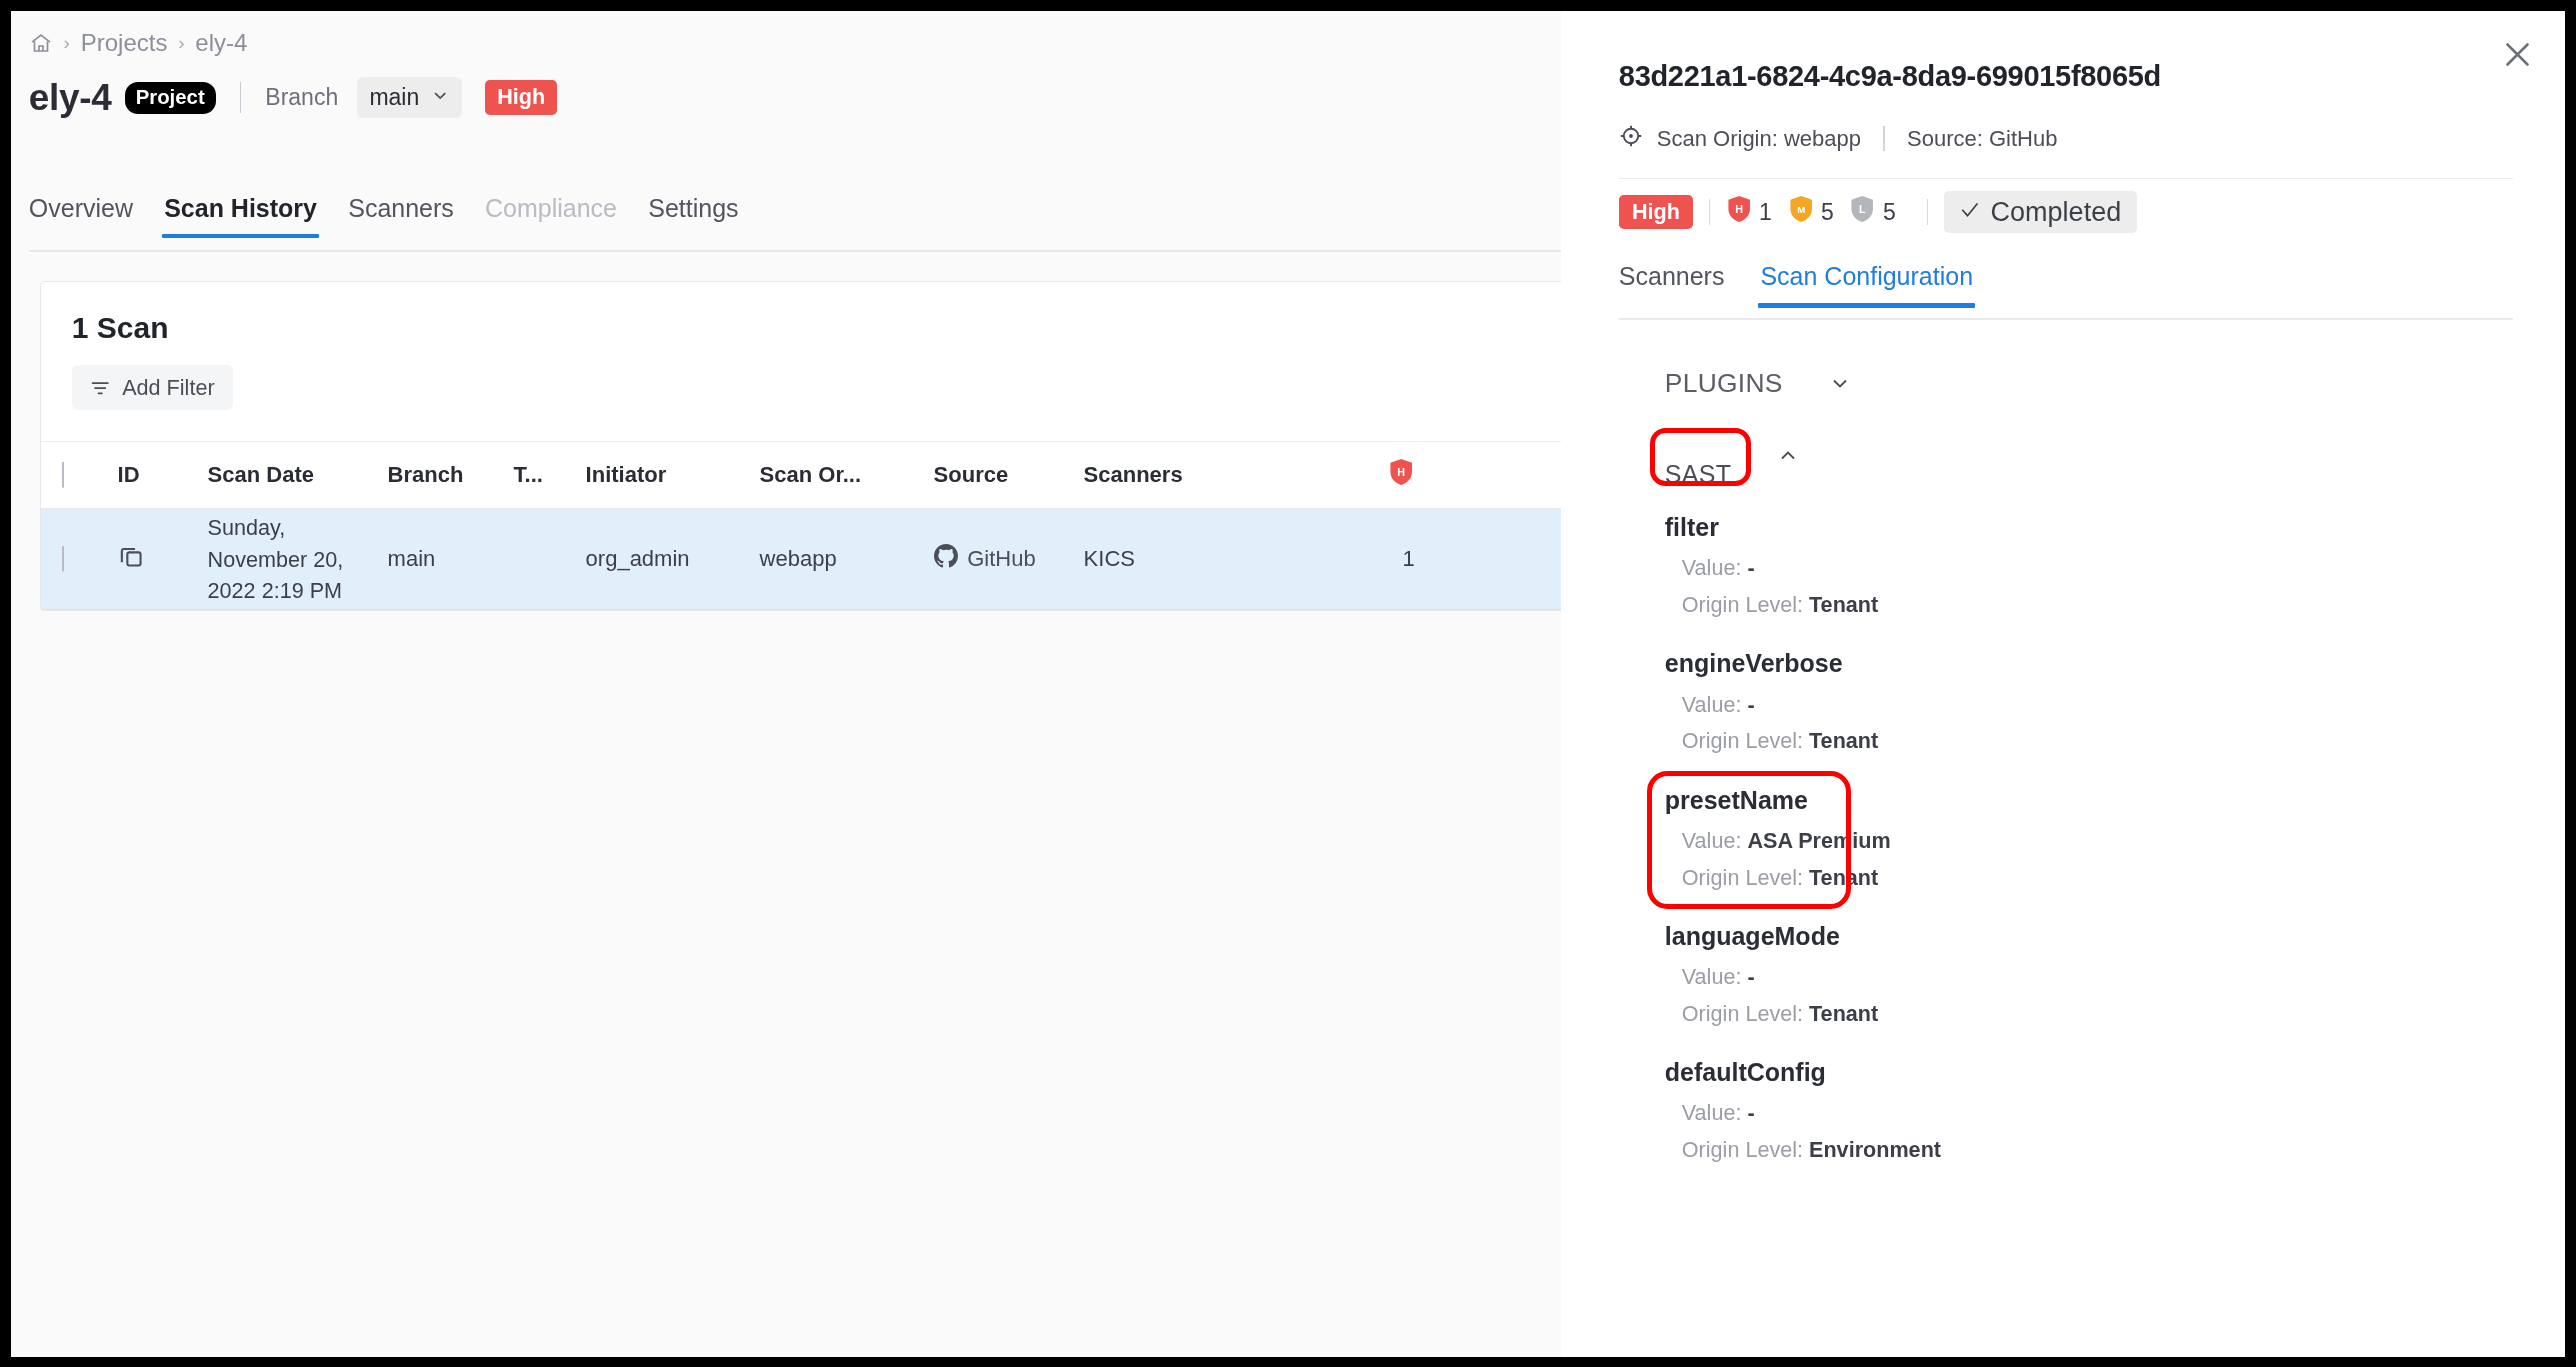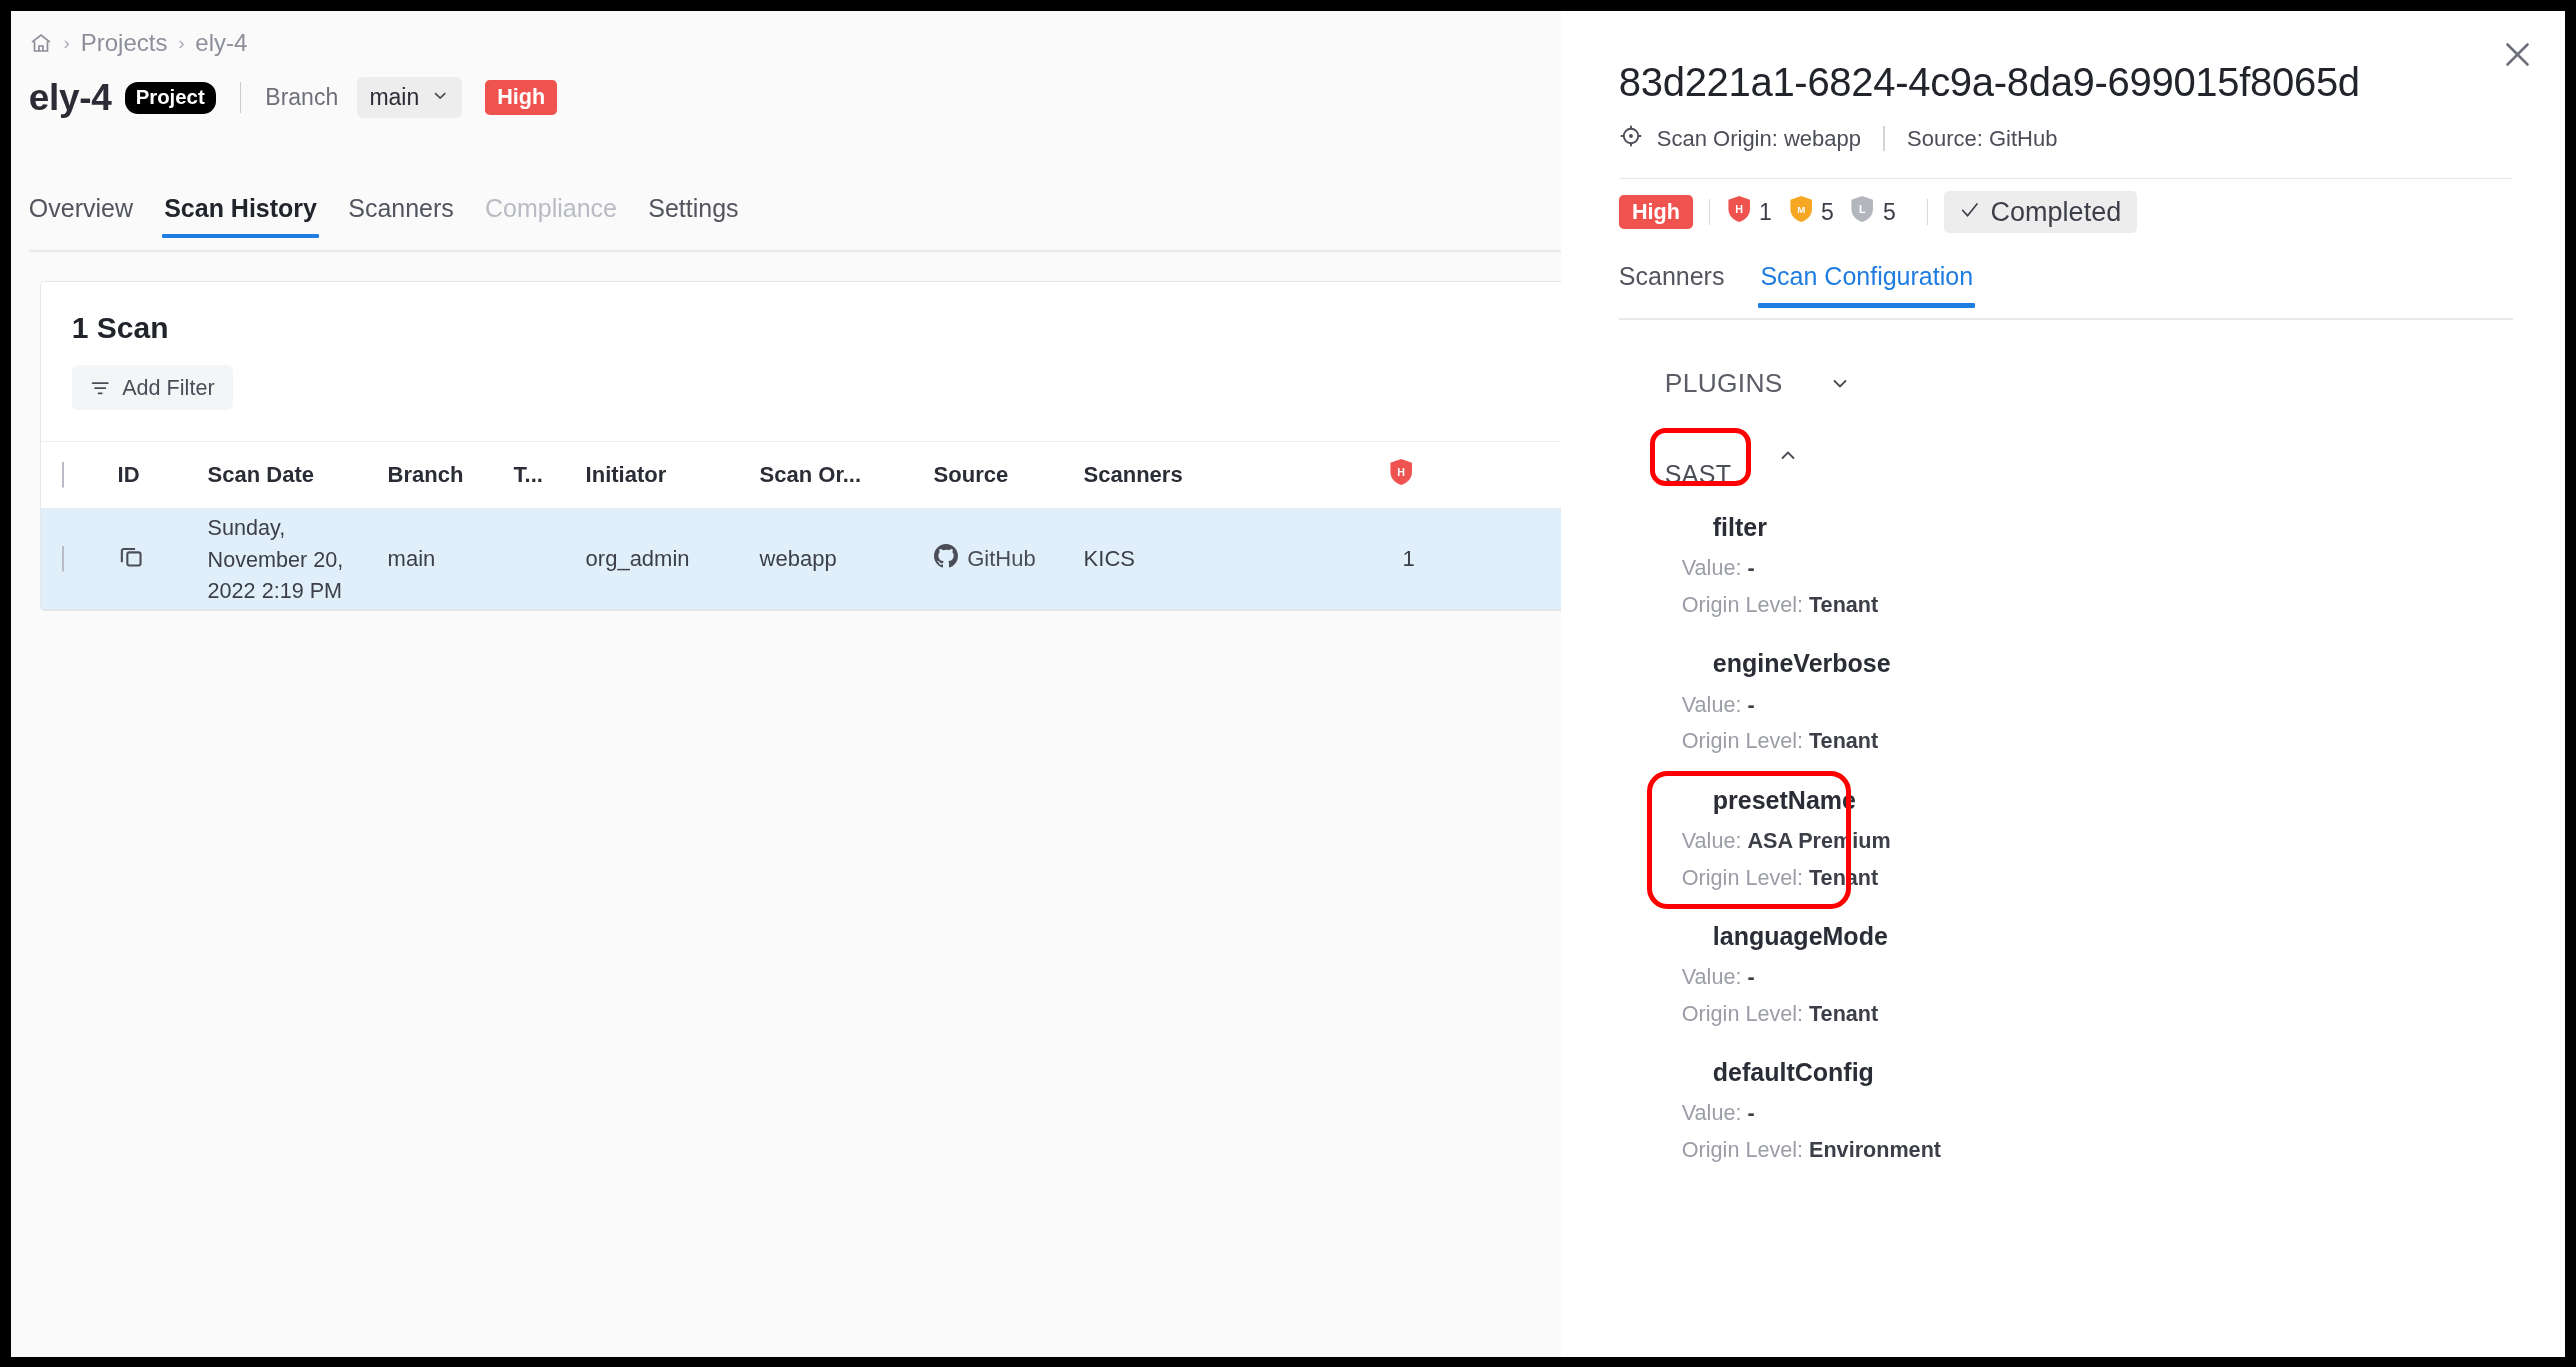--- a/index.html
+++ b/index.html
@@ -235,22 +235,22 @@
   .panel-close {
     position: absolute;
     right: 29px;
     top: 25px;
     width: 37px; height: 37px;
   }
   .panel-title {
     position: absolute;
     left: 58px;
     top: 49px;
-    font-size: 40px;
-    font-weight: normal;
+    font-size: 29px;
+    font-weight: bold;
     color: #22242c;
     letter-spacing: -0.3px;
     white-space: nowrap;
   }
   .panel-sub {
     position: absolute;
     left: 58px;
     top: 113px;
     display: flex;
     align-items: center;
@@ -386,21 +386,20 @@
   .params { padding: 0 0 0 46px; }
   .param {
     padding-top: 20.4px;
     position: relative;
   }
   .param .pname {
     font-size: 25px;
     font-weight: bold;
     color: #2b2d36;
     margin-bottom: 13.2px;
-    margin-left: 48px;
   }
   .param .pline {
     font-size: 21.6px;
     color: #9b9da6;
     margin-left: 17px;
     margin-bottom: 10.8px;
   }
   .param .pline b {
     color: #3c3e48;
     font-weight: bold;

